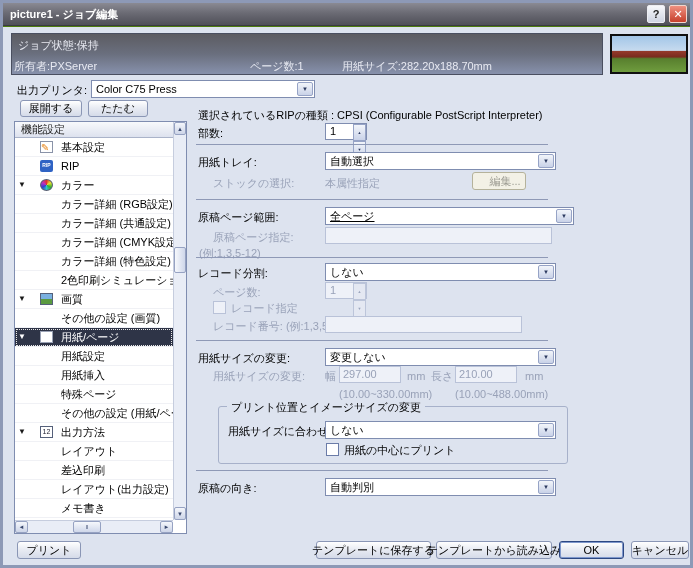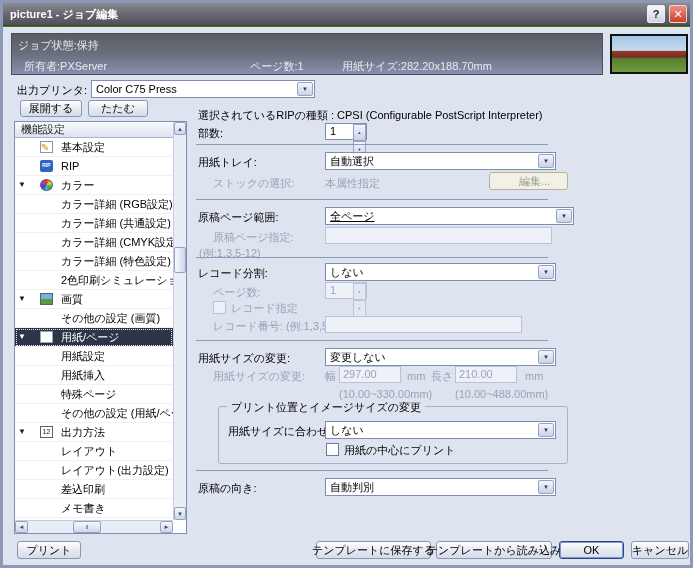--- a/index.html
+++ b/index.html
@@ -18,21 +18,21 @@
   .close{right:3px;background:linear-gradient(#ef9080,#c63f2b 60%,#aa3category 100%);
          background:linear-gradient(#ef9080,#c63f2b);border:1px solid #f0d6ce;color:#fff;}
 
   .client{position:absolute;left:0;top:24px;right:0;bottom:0;background:#dde3ef;}
 
   
   .band{position:absolute;left:8px;top:6px;width:592px;height:42px;
         background:linear-gradient(180deg,#5c5c62 0%,#6a6f7e 50%,#8791ac 100%);
         border:1px solid #4a4f60;color:#e8eaf2;font-size:11px;}
   .band .r1{position:absolute;left:6px;top:4px;}
-  .band .owner{position:absolute;left:12px;top:25px;text-align:right;}
+  .band .owner{position:absolute;left:2px;top:25px;text-align:right;}
   .band .pages{position:absolute;left:238px;top:25px;}
   .band .psize{position:absolute;left:330px;top:25px;}
 
   .thumb{position:absolute;left:607px;top:7px;width:78px;height:40px;border:2px solid #101010;
          background:linear-gradient(180deg,#a3c6e8 0%,#c6daee 40%,#93392a 43%,#7a2c1e 58%,#587f2e 63%,#6f9c3e 100%);}
 
   .lbl{position:absolute;font-size:11px;color:#000;white-space:nowrap;line-height:13px;}
   .gray{color:#99a2b8;}
 
   .combo{position:absolute;height:18px;background:#fff;border:1px solid #7f8db0;
@@ -139,22 +139,22 @@
           <div class="trow"><span>2色印刷シミュレーション</span></div>
           <div class="trow"><span class="tarrow">▼</span><span class="ticon i-image"></span><span>画質</span></div>
           <div class="trow"><span>その他の設定 (画質)</span></div>
           <div class="trow sel"><span class="tarrow">▼</span><span class="ticon i-page"></span><span>用紙/ページ</span></div>
           <div class="trow"><span>用紙設定</span></div>
           <div class="trow"><span>用紙挿入</span></div>
           <div class="trow"><span>特殊ページ</span></div>
           <div class="trow"><span>その他の設定 (用紙/ページ)</span></div>
           <div class="trow"><span class="tarrow">▼</span><span class="ticon i-output">12</span><span>出力方法</span></div>
           <div class="trow"><span>レイアウト</span></div>
+          <div class="trow"><span>差込印刷</span></div>
           <div class="trow"><span>レイアウト(出力設定)</span></div>
-          <div class="trow"><span>差込印刷</span></div>
           <div class="trow"><span>メモ書き</span></div>
           <div class="trow"></div>
         </div>
       <div class="vscroll">
         <span class="sbtn" style="left:0;right:0;top:0;height:13px;">▲</span>
         <span class="vthumb"></span>
         <span class="sbtn" style="left:0;right:0;bottom:0;height:13px;">▼</span>
       </div>
       <div class="hscroll">
         <span class="sbtn" style="top:0;bottom:0;left:0;width:13px;">◄</span>
@@ -177,21 +177,21 @@
     <div class="sep" style="top:117px;"></div>
 
     <span class="lbl" style="left:195px;top:129px;">用紙トレイ:</span>
     <div class="combo" style="left:322px;top:125px;width:231px;">
       <span>自動選択</span>
       <span class="arrow">▼</span>
     </div>
 
     <span class="lbl gray" style="left:210px;top:150px;">ストックの選択:</span>
     <span class="lbl gray" style="left:322px;top:150px;">本属性指定</span>
-    <div class="btn disabled" style="left:486px;top:145px;width:79px;padding-left:12px;">編集...</div>
+    <div class="btn disabled" style="left:469px;top:145px;width:54px;padding-left:12px;">編集...</div>
 
     <div class="sep" style="top:172px;"></div>
 
     <span class="lbl" style="left:195px;top:184px;">原稿ページ範囲:</span>
     <div class="combo" style="left:322px;top:180px;width:249px;text-decoration:underline;">
       <span>全ページ</span>
       <span class="arrow">▼</span>
     </div>
     <span class="lbl gray" style="left:210px;top:204px;">原稿ページ指定:</span>
     <div class="tbox" style="left:322px;top:200px;width:227px;">

